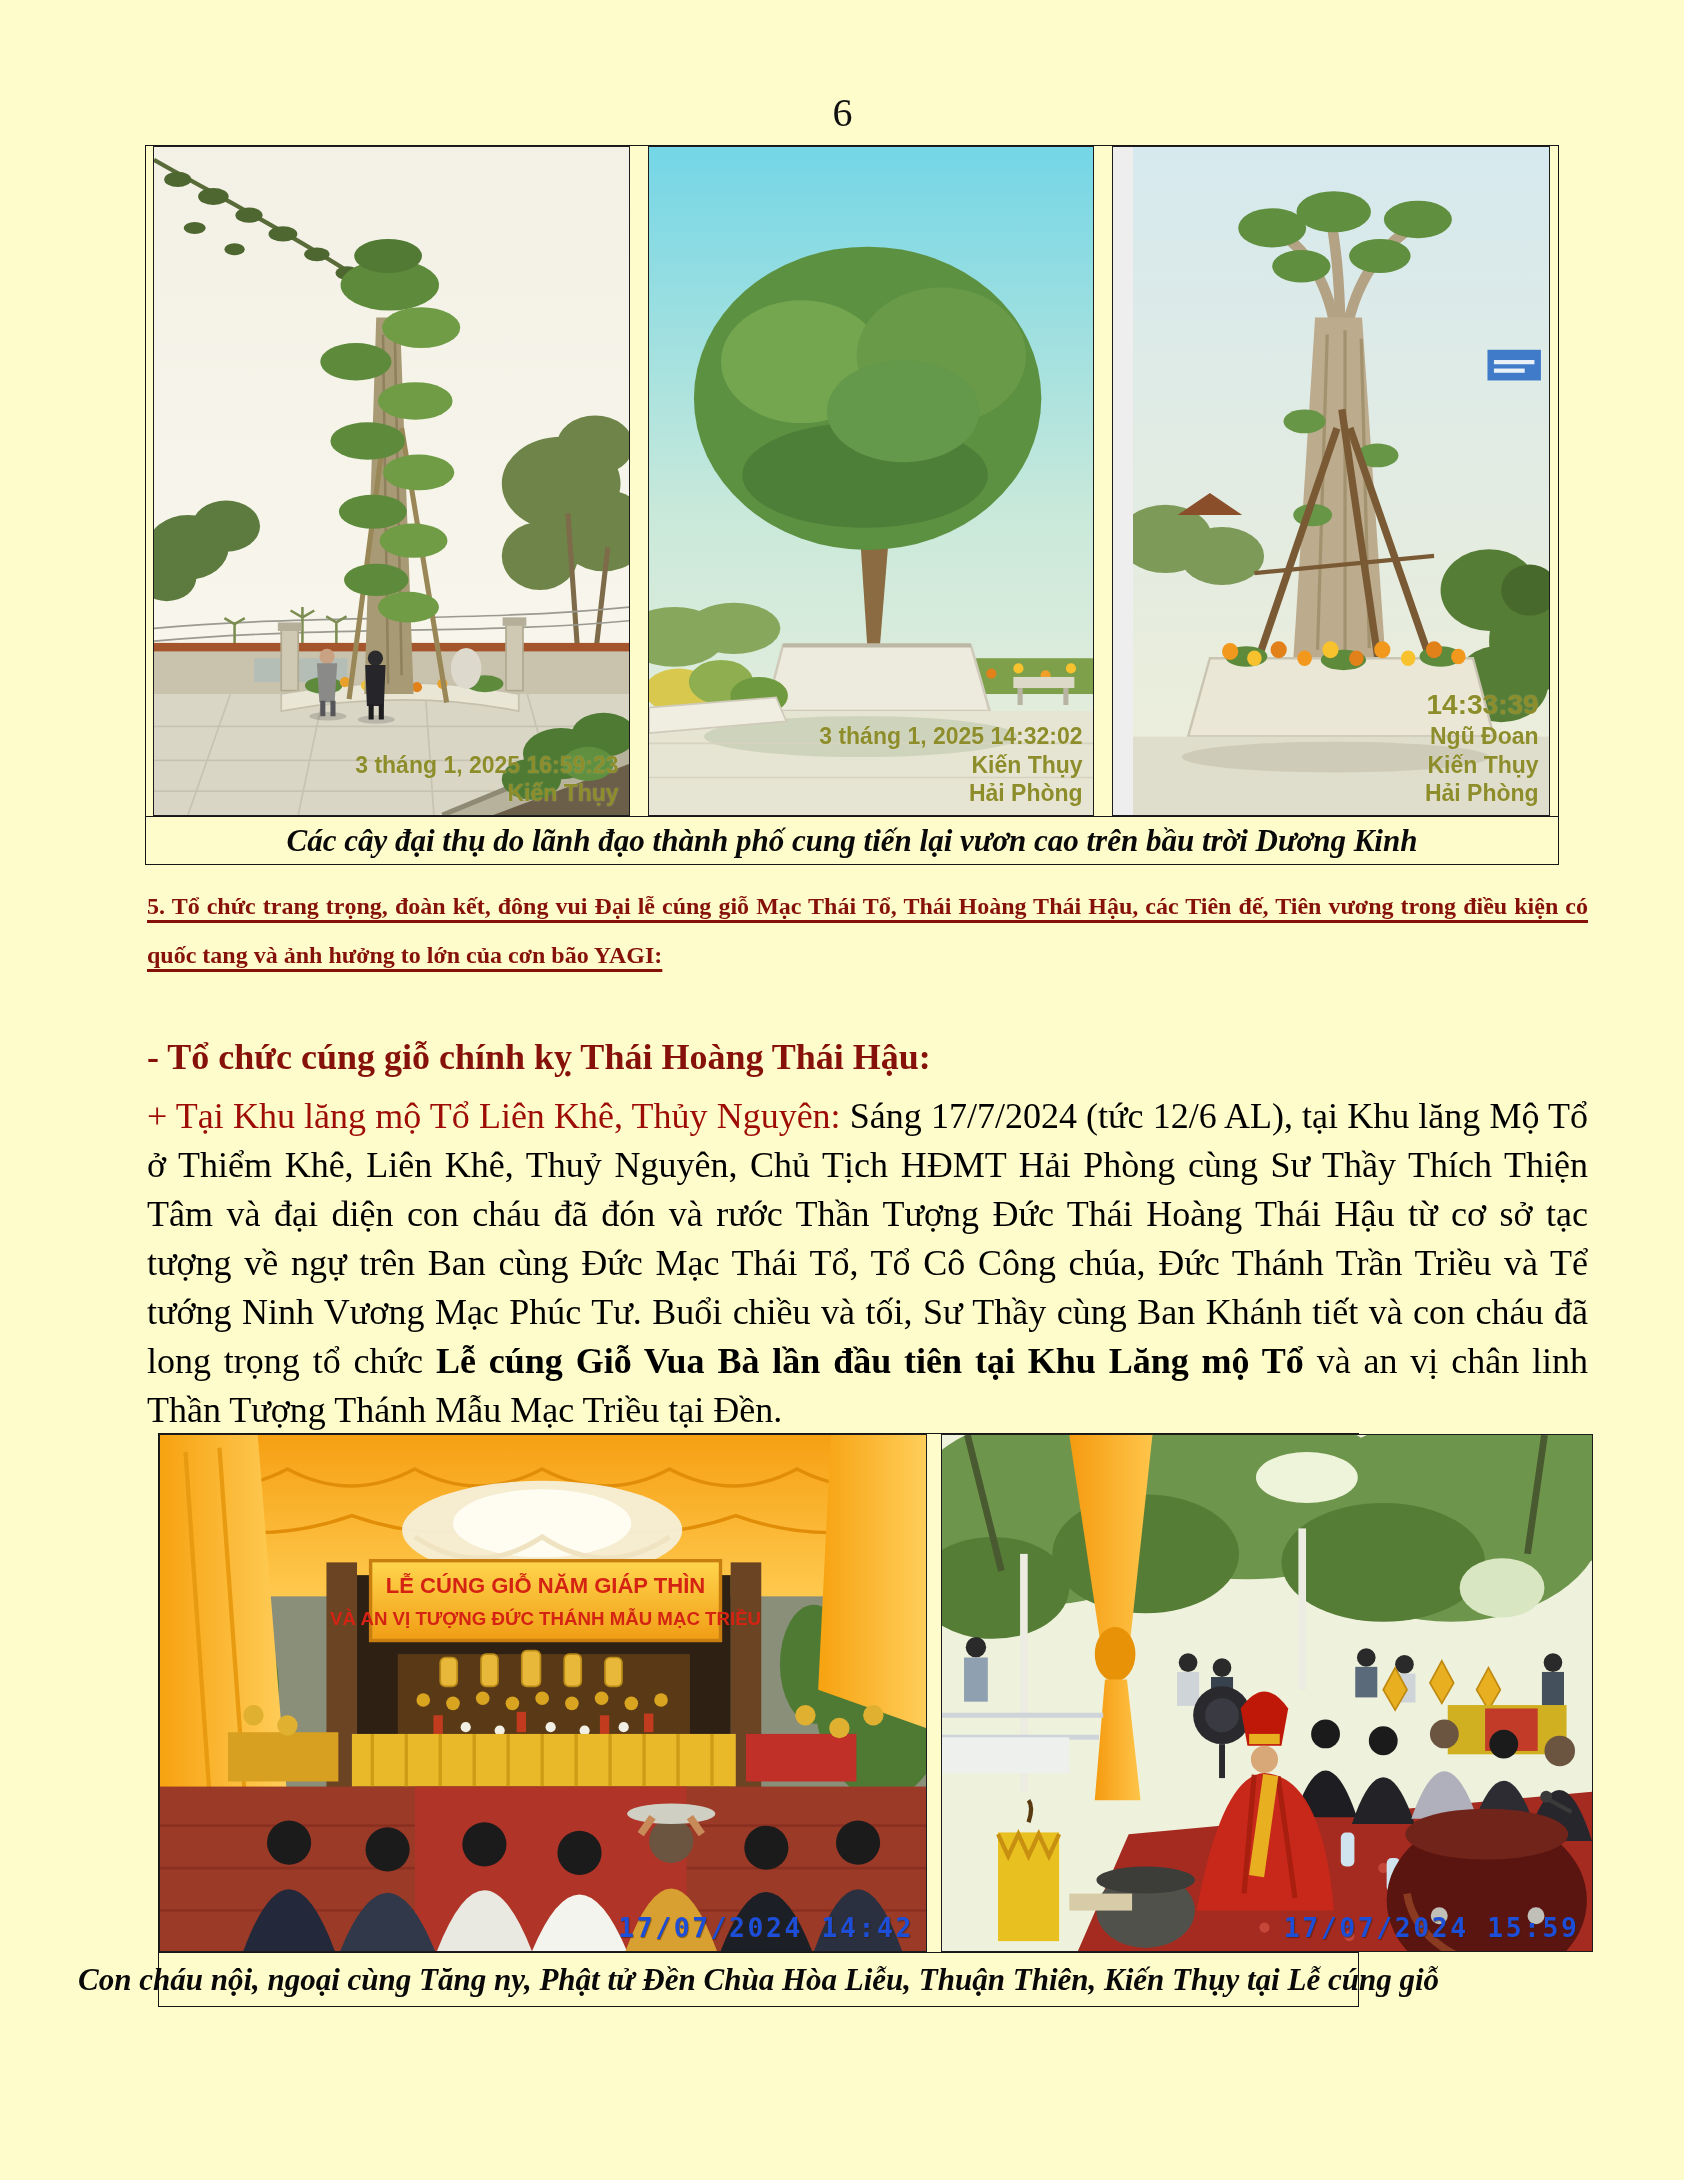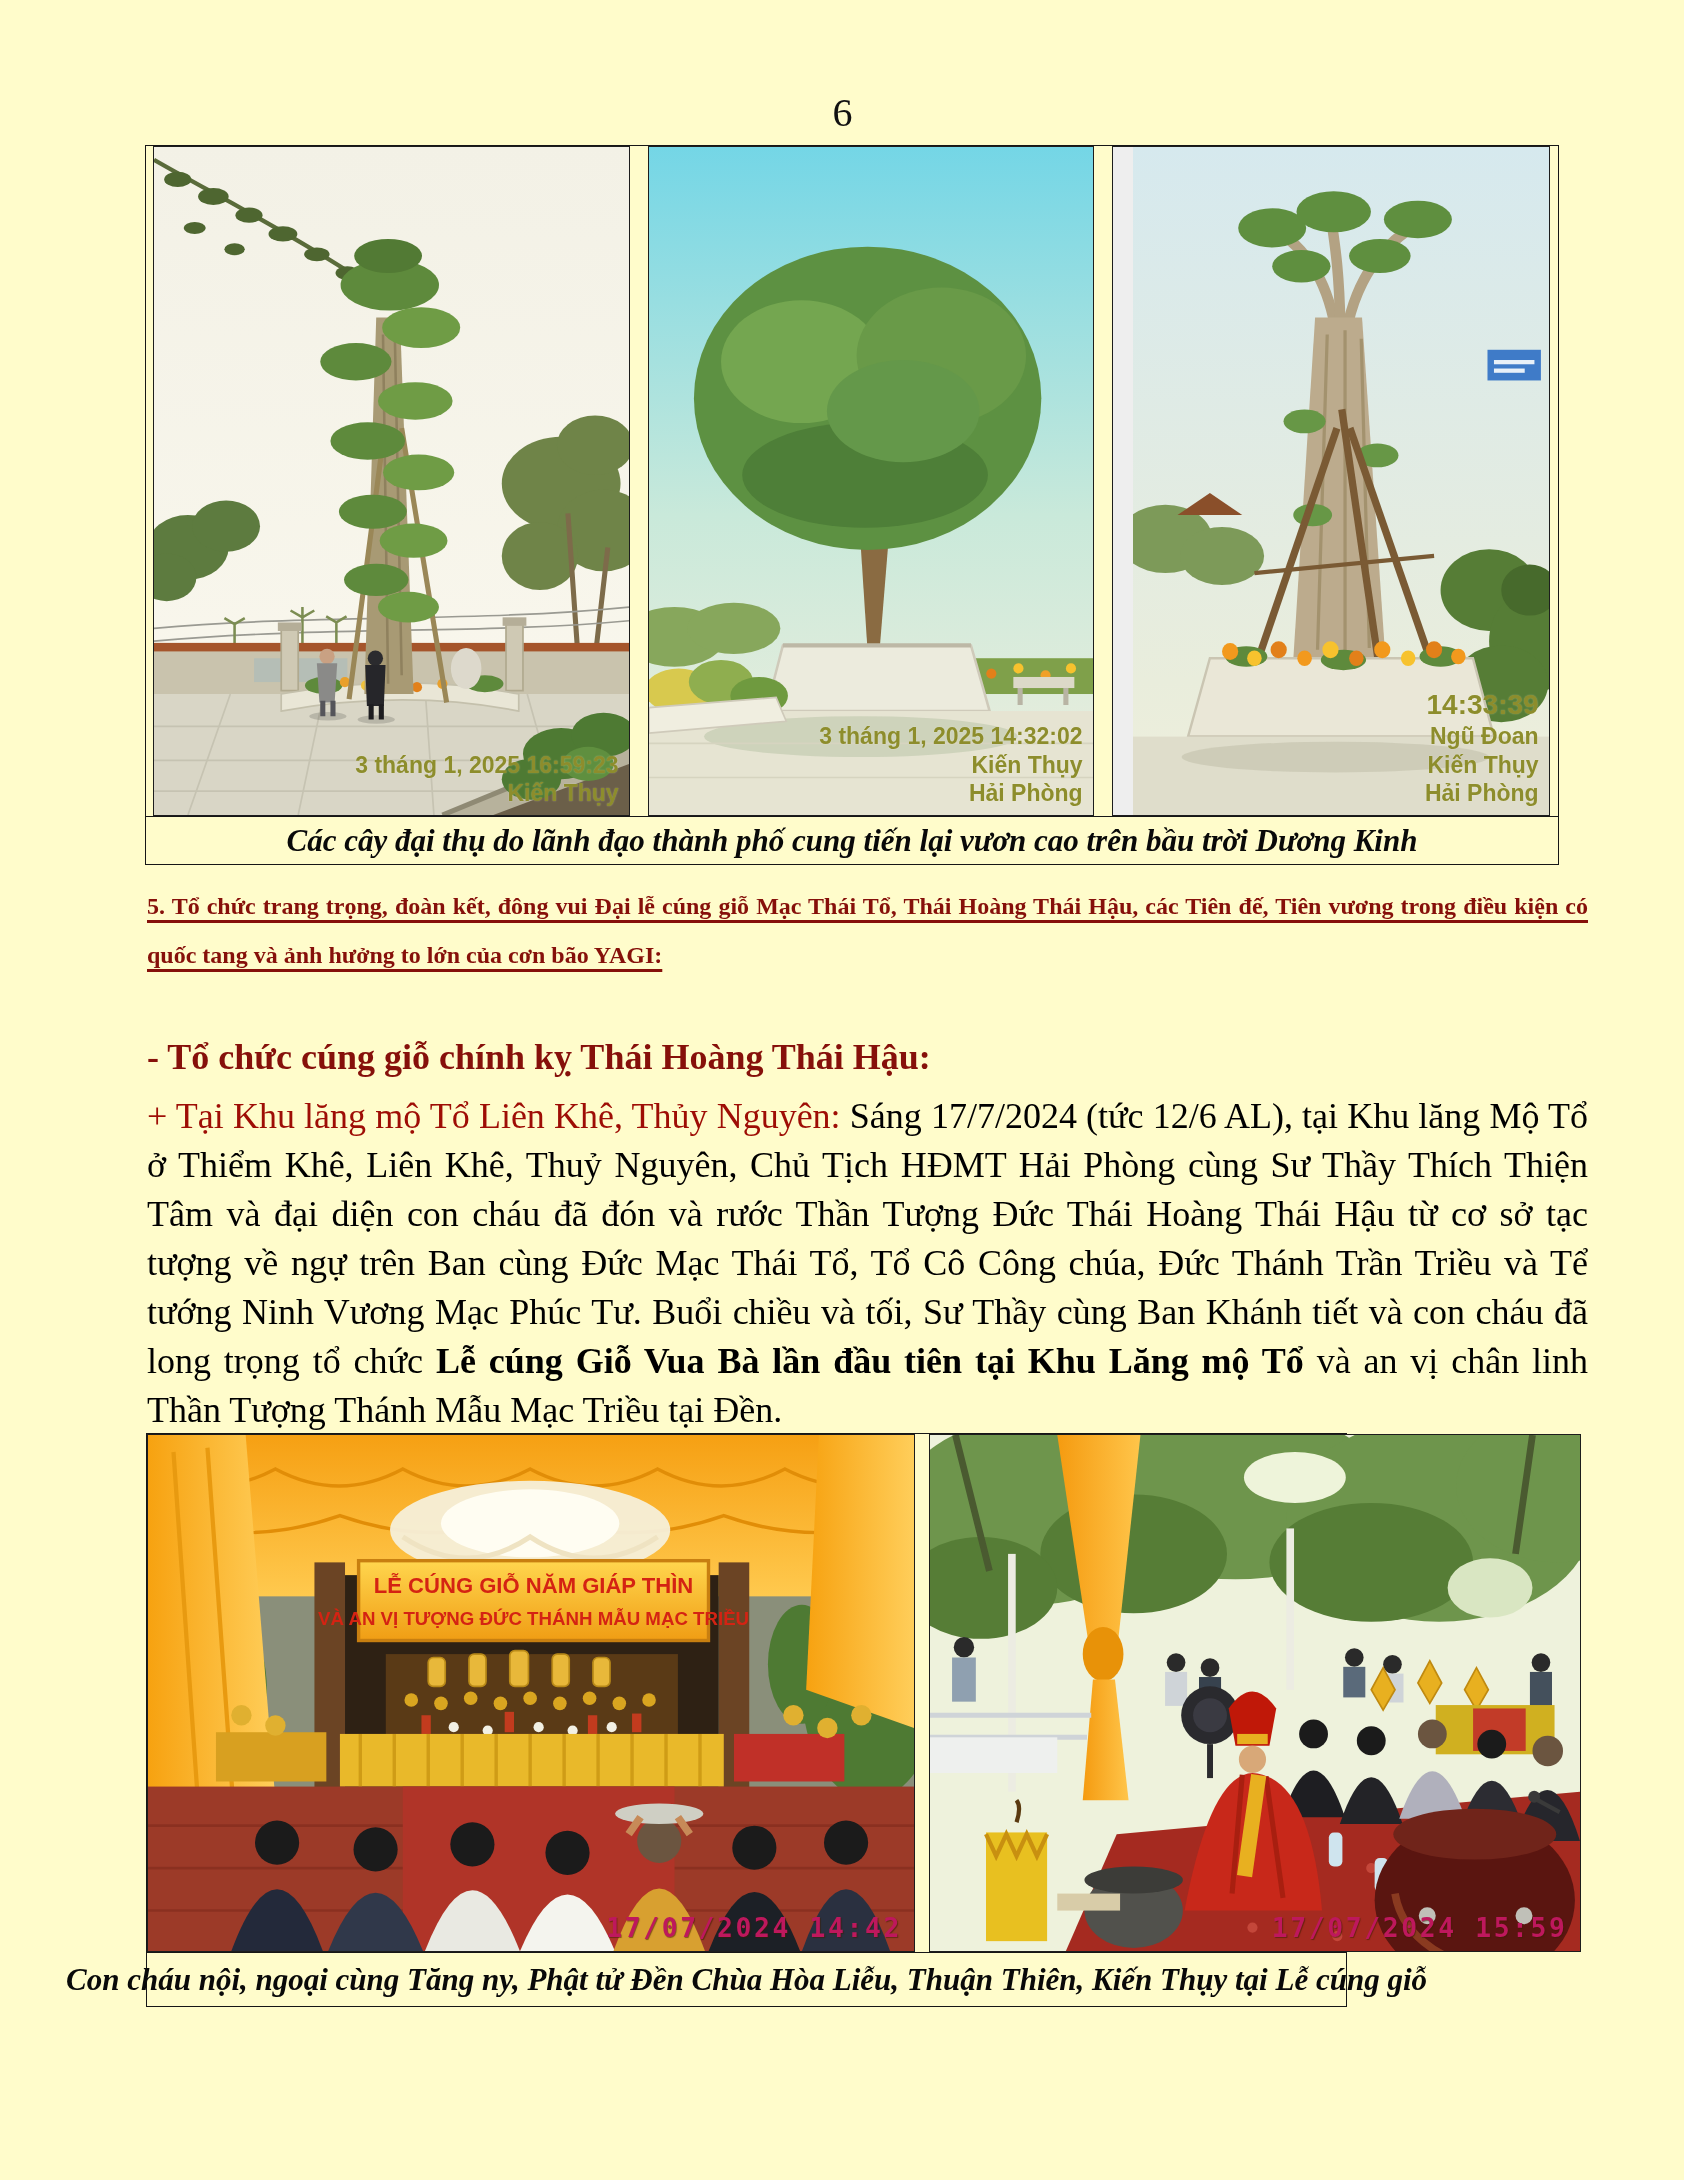--- a/index.html
+++ b/index.html
@@ -4,38 +4,38 @@
 <style>
   html,body{margin:0;padding:0;background:#fffccb;}
   #page{position:relative;width:1685px;height:2181px;background:#fffccb;overflow:hidden;
         font-family:"Liberation Serif", serif;}
   .page-number{position:absolute;top:89px;left:0;width:100%;text-align:center;
         font-size:40px;color:#111;}
   
   .gallery{position:absolute;border:1.7px solid #161616;box-sizing:border-box;
         background:#fffccb;display:flex;flex-direction:column;}
   #gallery-top{left:145px;top:145px;width:1414px;height:720px;}
-  #gallery-bottom{left:146px;top:1433px;width:1201px;height:574px;}
+  #gallery-bottom{left:158px;top:1433px;width:1201px;height:574px;}
   .photo-row{flex:1;display:flex;align-items:stretch;}
   #gallery-top .photo-row{gap:18px;padding:0 6.8px;}
   #gallery-bottom .photo-row{gap:13.6px;}
   .photo{position:relative;overflow:hidden;border:1.7px solid #1d1d1d;box-sizing:border-box;
         background:#eee;}
   .photo svg{display:block;width:100%;height:100%;}
   .caption-strip{height:47px;border-top:1.7px solid #161616;display:flex;align-items:center;
         justify-content:center;}
   #gallery-bottom .caption-strip{height:53px;}
   .caption-text{font-weight:bold;font-style:italic;font-size:31px;color:#090909;white-space:nowrap;}
   
   .wm{position:absolute;right:10.2px;bottom:6.8px;text-align:right;
       font-family:"Liberation Sans", sans-serif;font-weight:bold;
       font-size:23px;line-height:1.25;color:#8d8d2c;text-shadow:0 0 1.7px rgba(255,255,230,.35);}
   .wm .wm-big{font-size:28px;}
   .ts{position:absolute;right:12px;bottom:8.5px;font-family:"DejaVu Sans Mono", monospace;
-      font-weight:bold;font-size:26.4px;letter-spacing:2.6px;color:#be185d;
+      font-weight:bold;font-size:26.4px;letter-spacing:2.6px;color:#1d4ed8;
       text-shadow:0.9px 0.9px 0.9px rgba(60,30,0,.55);text-align:right;}
   
   .heading{position:absolute;left:147px;top:882px;width:1441px;
       font-weight:bold;font-size:24px;line-height:49px;color:#86100a;
       text-align:justify;text-decoration:underline;text-decoration-thickness:3.4px;
       text-underline-offset:6px;}
   .subheading{position:absolute;left:147px;top:1036px;width:1441px;
       font-weight:bold;font-size:36px;color:#86100a;}
   .para{position:absolute;left:147px;top:1092px;width:1441px;
       font-size:36px;line-height:49px;color:#000;text-align:justify;}

